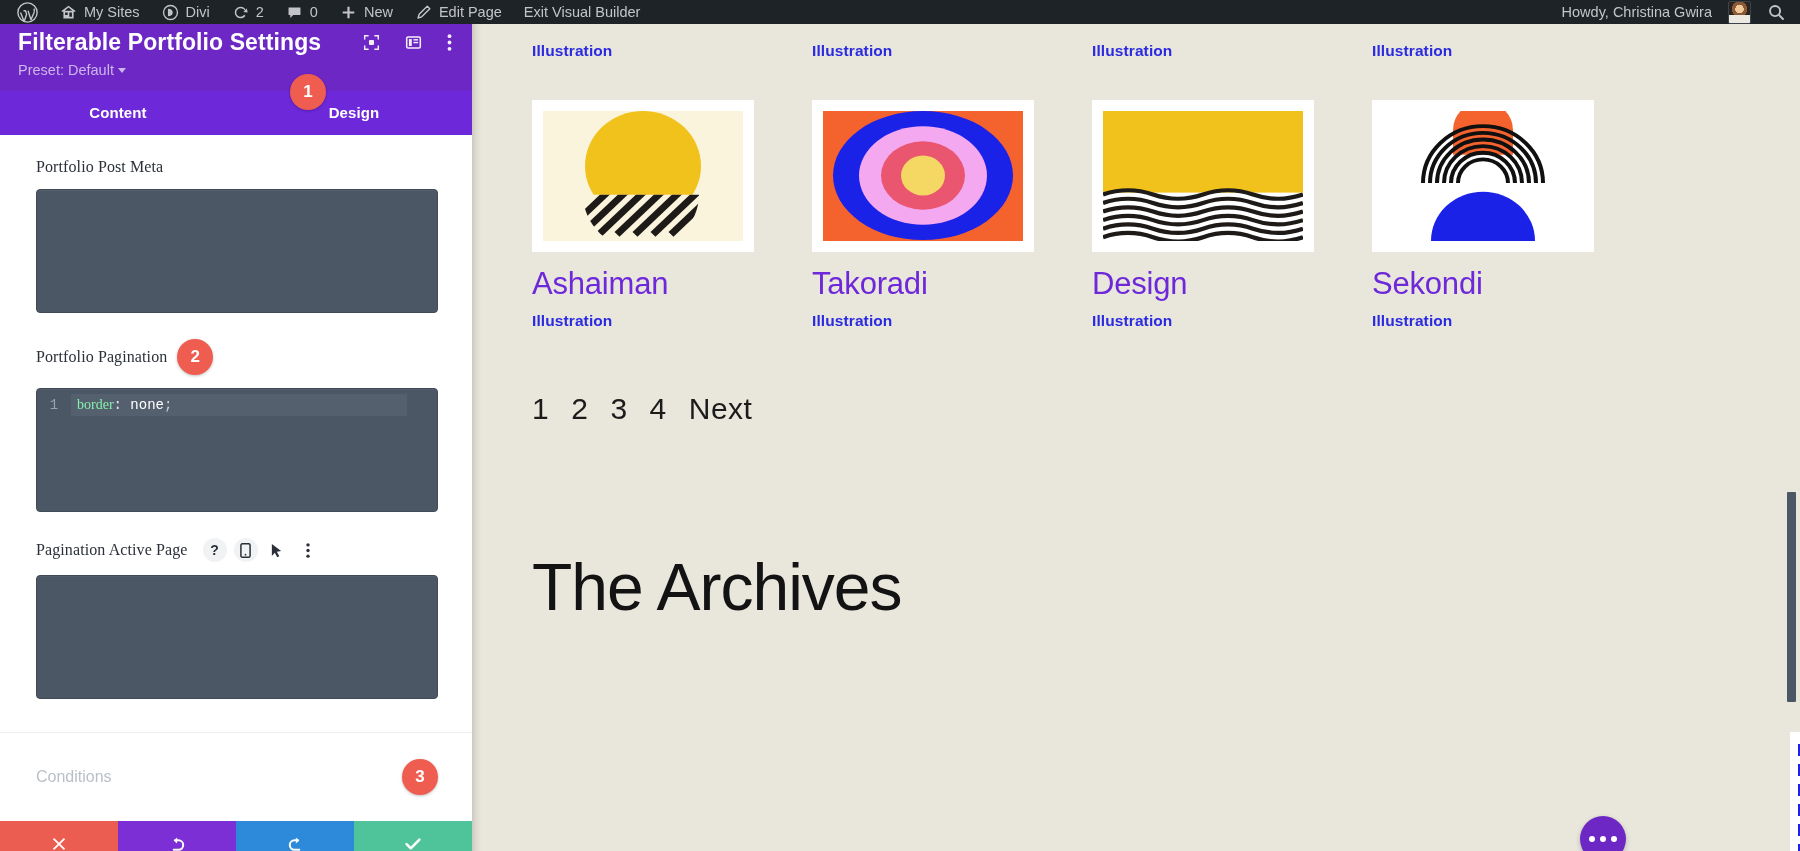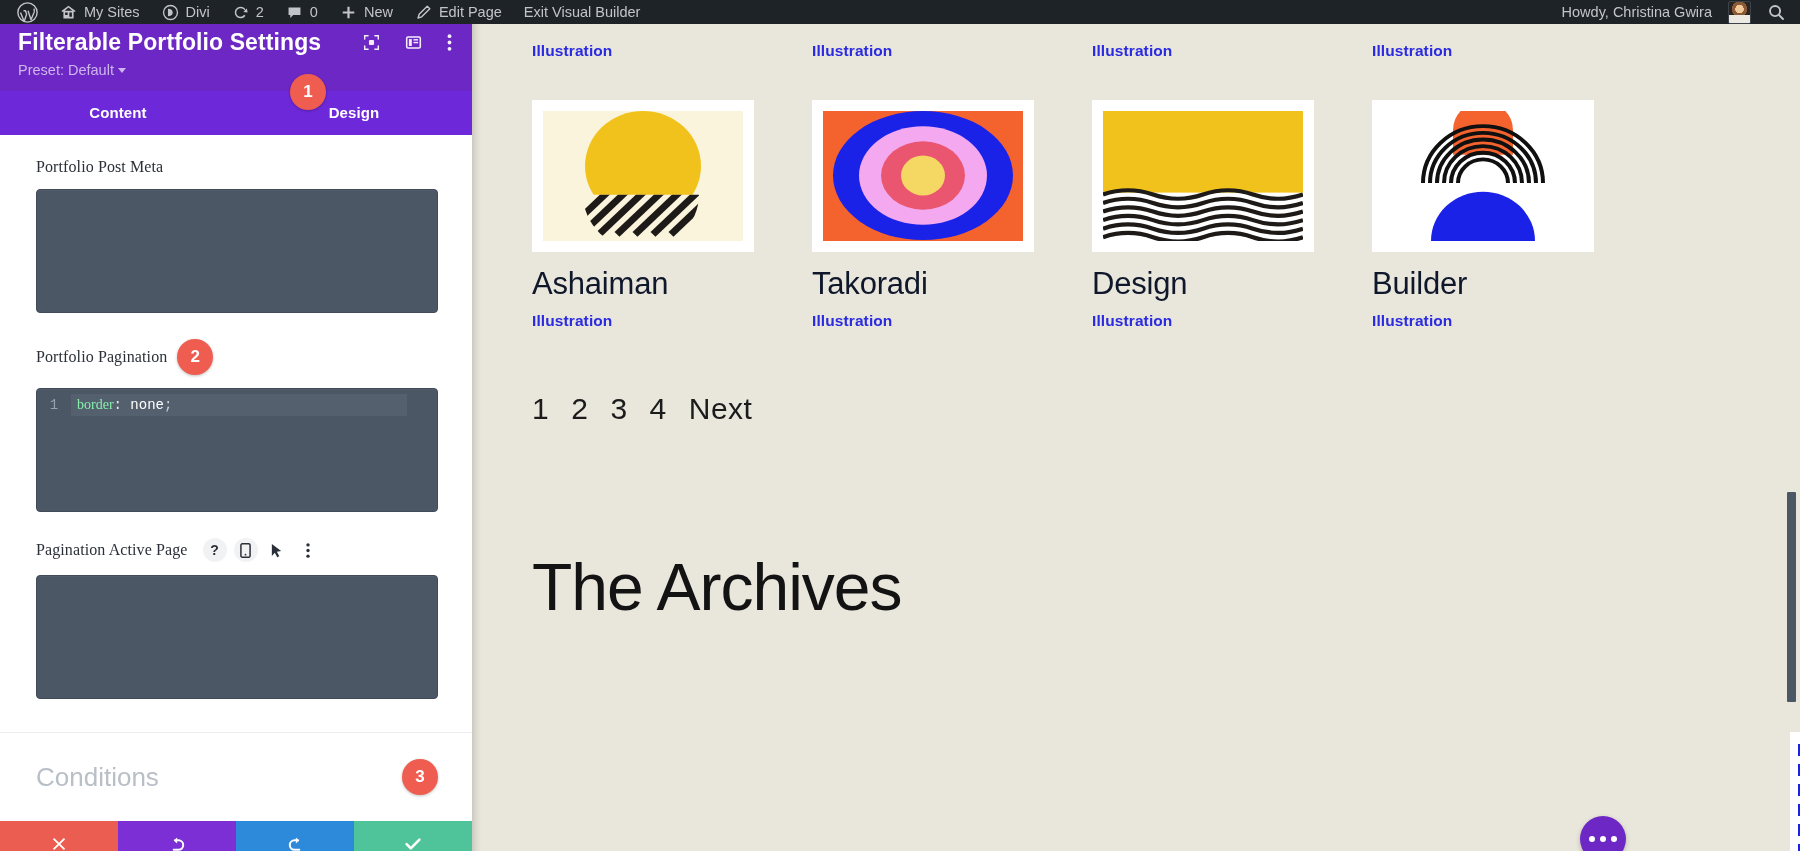--- a/index.html
+++ b/index.html
@@ -115,21 +115,21 @@
   .tok-colon { color: #e6e9ec; }
   .tok-val { color: #ffffff; }
   .tok-semi { color: #c8d0d8; }
 
   .divider { height: 1px; background: #eceef0; margin: 0; }
 
   .conditions-row {
     display: flex; align-items: center; justify-content: space-between;
     padding: 26px 34px 26px 36px; position: relative;
   }
-  .conditions-label { font-size: 26px; color: #b9bfc7; font-weight: 400; }
+  .conditions-label { font-size: 16px; color: #b9bfc7; font-weight: 400; }
 
   .panel-footer { display: flex; height: 46px; flex: none; }
   .pf-btn {
     flex: 1; display: flex; align-items: center; justify-content: center; cursor: pointer;
   }
   .pf-cancel { background: #eb5d50; }
   .pf-undo   { background: #7c2fd4; }
   .pf-redo   { background: #2d8ada; }
   .pf-save   { background: #4fc39a; }
 
@@ -156,21 +156,21 @@
     color: #2a2ae0; font-size: 15.5px; font-weight: 700; letter-spacing: .1px;
     text-decoration: none; cursor: pointer;
   }
   .thumb-wrap { margin-top: 40px; }
   .thumb {
     width: 222px; height: 152px; background: #fff; padding: 11px;
     display: block; cursor: pointer;
   }
   .thumb .art { width: 100%; height: 100%; display: block; }
   .item-title {
-    font-size: 31px; color: #0f172a; font-weight: 400; margin-top: 14px;
+    font-size: 31px; color: #6d28d9; font-weight: 400; margin-top: 14px;
     letter-spacing: -.2px; line-height: 1.15; cursor: pointer;
   }
   .item-cat { margin-top: 10px; }
 
   .pagination {
     display: flex; align-items: center; gap: 22px; padding: 0 60px; margin-top: 62px;
   }
   .pg {
     font-size: 30px; color: #1b1b1b; font-weight: 300; cursor: pointer; letter-spacing: .5px;
   }
@@ -389,21 +389,21 @@
               <path d="M40 76a60 60 0 01120 0"></path>
               <path d="M47 76a53 53 0 01106 0"></path>
               <path d="M54 76a46 46 0 0192 0"></path>
               <path d="M61 76a39 39 0 0178 0"></path>
               <path d="M68 76a32 32 0 0164 0"></path>
               <path d="M75 76a25 25 0 0150 0"></path>
             </g>
             <path d="M48 137a52 52 0 01104 0z" fill="#1a22e8"></path>
           </svg>
         </div>
-        <div class="item-title">Builder</div>
+        <div class="item-title">Sekondi</div>
         <div class="item-cat">
           <a class="cat-link">Illustration</a>
         </div>
       </div>
     </div>
 
     <div class="pagination">
       <span class="pg">1</span>
       <span class="pg">2</span>
       <span class="pg">3</span>

